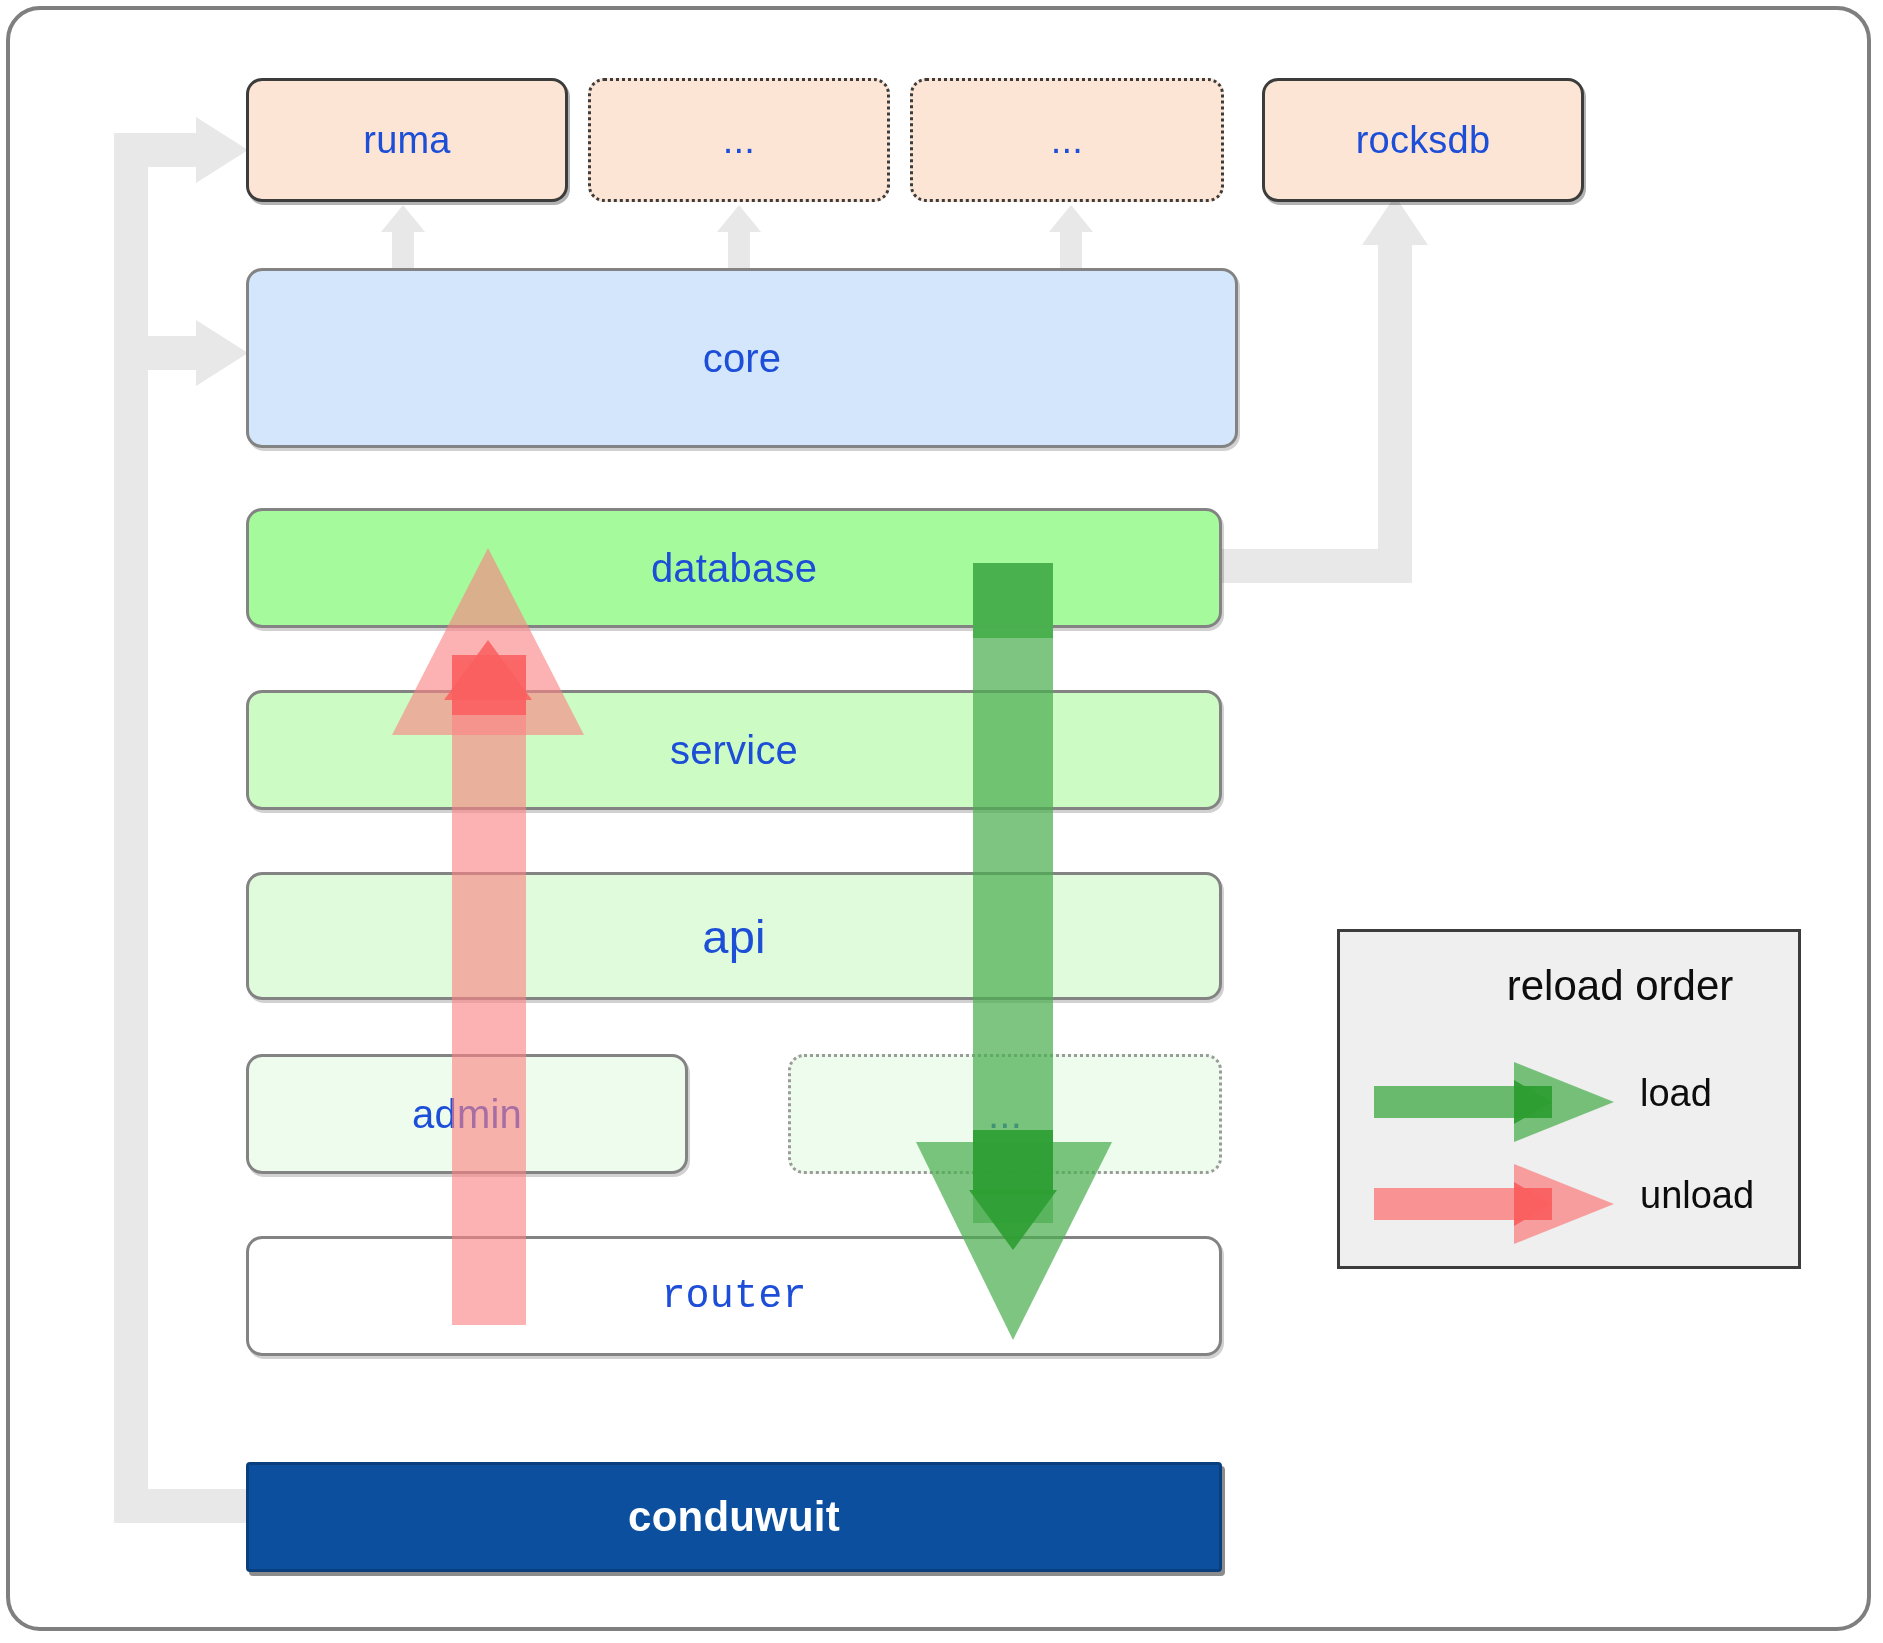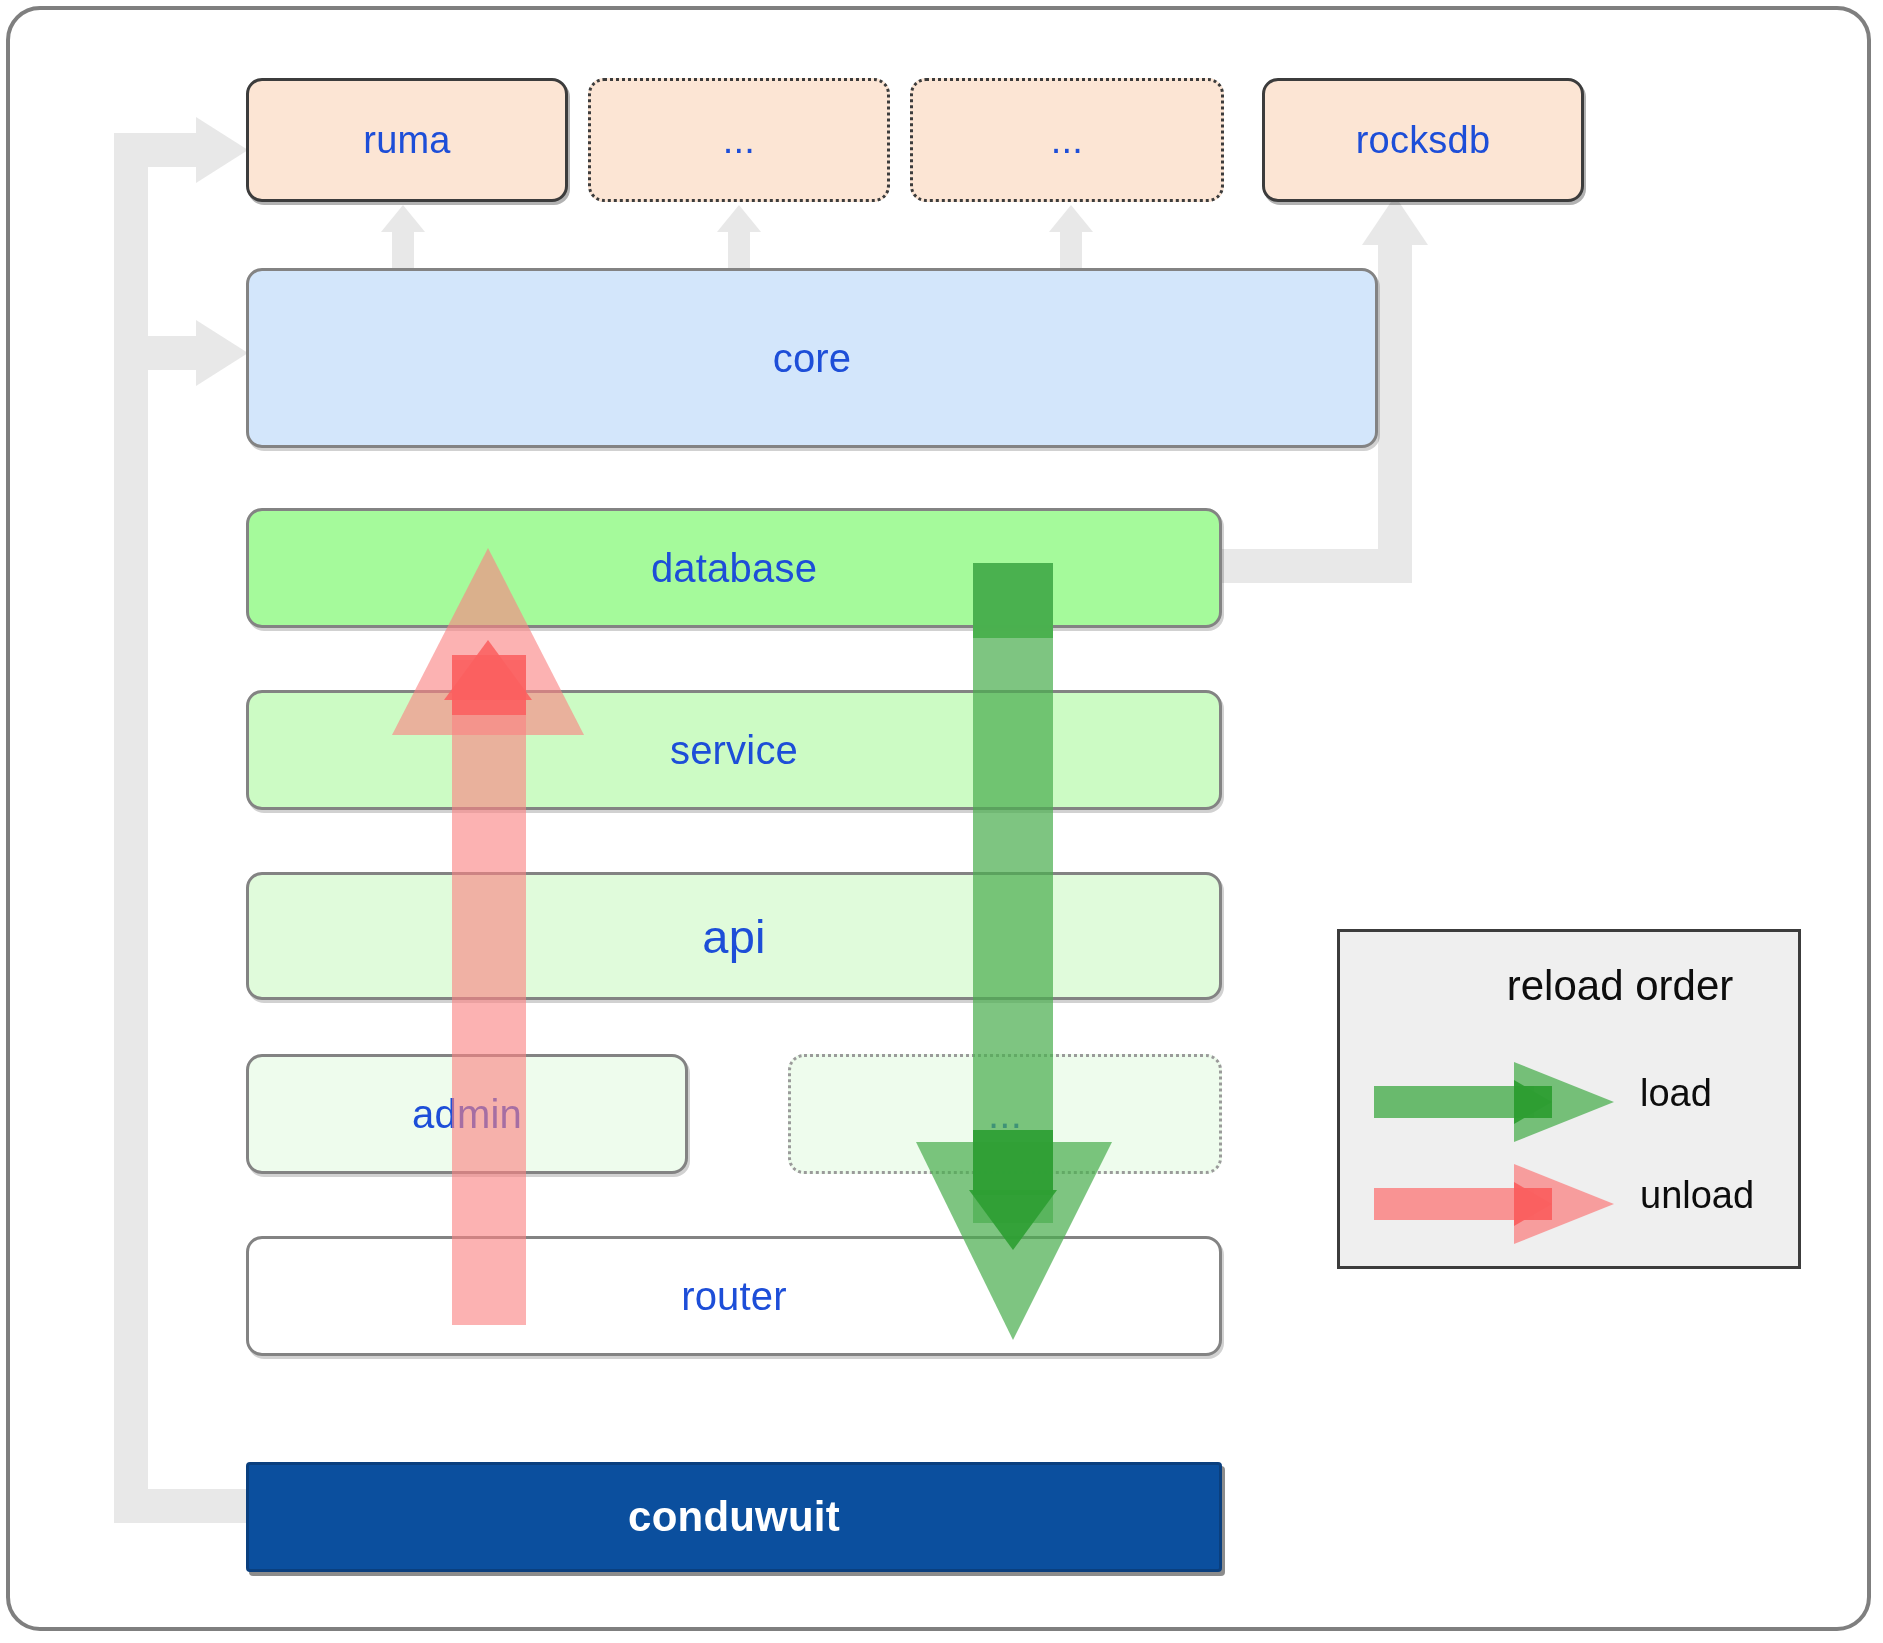--- a/index.html
+++ b/index.html
@@ -218,21 +218,21 @@
   </div>
 
   <div class="node dep-dotted" style="left:910px; top:78px; width:314px; height:124px;">
     <span class="label">...</span>
   </div>
 
   <div class="node dep" style="left:1262px; top:78px; width:322px; height:124px;">
     <span class="label">rocksdb</span>
   </div>
 
-  <div class="node core" style="left:246px; top:268px; width:1132px; height:180px; font-size:40px;">
+  <div class="node core" style="left:246px; top:268px; width:992px; height:180px; font-size:40px;">
     <span class="label">core</span>
   </div>
 
   <div class="node lvl-database" style="left:246px; top:508px; width:976px; height:120px; font-size:40px;">
     <span class="label">database</span>
   </div>
 
   <div class="node lvl-service" style="left:246px; top:690px; width:976px; height:120px; font-size:40px;">
     <span class="label">service</span>
   </div>
@@ -242,21 +242,21 @@
   </div>
 
   <div class="node lvl-admin" style="left:246px; top:1054px; width:442px; height:120px; font-size:40px;">
     <span class="label">admin</span>
   </div>
 
   <div class="node lvl-admin-dotted" style="left:788px; top:1054px; width:434px; height:120px; font-size:40px;">
     <span class="label">...</span>
   </div>
 
-  <div class="node lvl-router" style="left:246px; top:1236px; width:976px; height:120px; font-size:40px;">
+  <div class="node lvl-router" style="left:246px; top:1236px; width:976px; height:120px; font-size:40px;font-family:Liberation Mono, monospace;">
     <span class="label">router</span>
   </div>
 
   <div class="node app" style="left:246px; top:1462px; width:976px; height:110px; font-size:42px;">
     <span class="label">conduwuit</span>
   </div>
 
   <svg id="reload-arrows" viewBox="0 0 1883 1643" xmlns="http://www.w3.org/2000/svg">
 
     <g>

